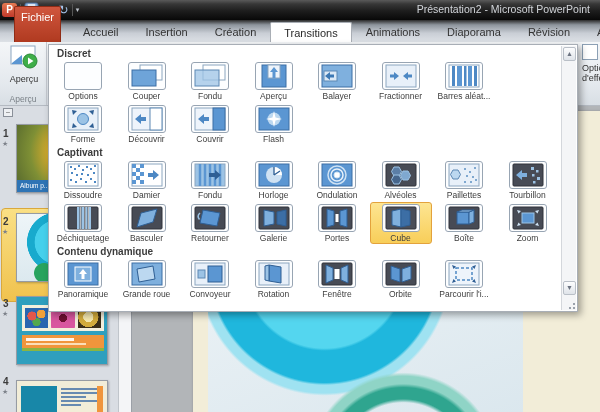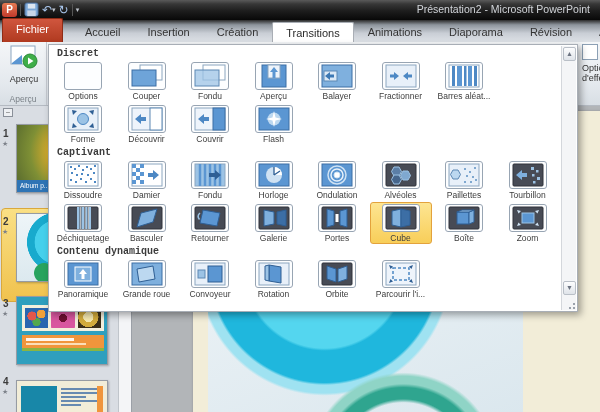--- a/index.html
+++ b/index.html
@@ -15,21 +15,21 @@
   .pptlogo{width:15px;height:14px;border-radius:3px;background:linear-gradient(#e57a52,#c0392b);
     color:#fff;font-size:10px;font-weight:bold;text-align:center;line-height:14px;}
   .uchar{color:#a9c6ec;font-size:12px;line-height:14px;}
   .tinycaret{color:#c0c6cf;font-size:7px;line-height:14px;}
   .title-text{position:absolute;right:10px;top:3px;font-size:10.5px;color:#d2d5da;white-space:nowrap;}
 
   
   .tabbar{position:absolute;left:0;top:20px;width:600px;height:22px;
     background:linear-gradient(180deg,#2a2a2a 0%,#8d949c 22%,#c9ced5 60%,#dde1e6 100%);
     display:flex;align-items:flex-end;}
-  .filetab{height:24px;margin-left:2px;padding:0 13px;color:#fff;font-size:11px;line-height:20px;
+  .filetab{height:36px;margin-left:14px;padding:0 6px;color:#fff;font-size:11px;line-height:20px;
     background:linear-gradient(#d0563e,#b03a20);border:1px solid #8f2c16;border-bottom:none;
     border-radius:2px 2px 0 0;}
   .tab{height:20px;padding:0 13px;font-size:11px;line-height:20px;color:#333;margin-left:1px;white-space:nowrap;}
   .tab.active{background:#fff;border:1px solid #a9aeb5;border-bottom:none;border-radius:2px 2px 0 0;color:#2b2b2b;}
 
   
   .ribbon{position:absolute;left:0;top:42px;width:600px;height:64px;
     background:linear-gradient(#f4f6f8,#e3e8ed 70%,#d8dee4);border-bottom:1px solid #b4bac2;}
   .preview-group{position:absolute;left:0;top:0;width:47px;height:63px;border-right:1px solid #c5cad1;}
   .preview-btn{position:absolute;left:6px;top:3px;width:36px;height:42px;text-align:center;}
@@ -91,21 +91,21 @@
      radial-gradient(circle at 37% 42%,#e4fafd 0 9%,#54d6ef 10% 30%,#1fb7dd 31% 43%,#9fe2f1 44% 47%,rgba(0,0,0,0) 48%),
      linear-gradient(160deg,#f3f7f9,#d9e6ed);}
   .rod{position:absolute;left:52px;top:-20px;width:14px;height:260px;transform:rotate(52deg);
     background:linear-gradient(90deg,rgba(140,170,190,.55),rgba(255,255,255,.85) 45%,rgba(120,150,170,.5));}
   .fragments{position:absolute;left:445px;top:48px;width:60px;}
 
   
   .gallery{position:absolute;left:48px;top:44px;width:530px;height:268px;background:#fff;
     border:1px solid #a8aeb6;box-shadow:3px 3px 7px rgba(0,0,0,.35);}
   .gal-content{position:absolute;left:0;top:0;width:512px;height:266px;padding:2px 0 0 3px;overflow:hidden;}
-  .gal-header{height:13px;font-size:10px;font-weight:bold;color:#3c3c3c;padding:1px 0 0 5px;font-family:Liberation Mono, monospace;}
+  .gal-header{height:13px;font-size:10px;font-weight:bold;color:#3c3c3c;padding:1px 0 0 5px;}
   .gal-row{display:grid;grid-template-columns:repeat(8,63.5px);height:43px;}
   .titem{width:62px;height:42px;display:flex;flex-direction:column;align-items:center;
     padding-top:1px;border:1px solid transparent;border-radius:3px;}
   .titem.selected{background:linear-gradient(#fde592,#f8ce59);border-color:#e3a23c;}
   .ticon{width:38px;height:28px;}
   .tlabel{font-size:8.5px;color:#3c3c3c;margin-top:1px;white-space:nowrap;overflow:hidden;max-width:62px;}
   .gal-scroll{position:absolute;right:1px;top:1px;width:15px;height:264px;background:#f4f5f7;border-left:1px solid #d4d7dc;}
   .scr-btn{position:absolute;left:1px;width:13px;height:14px;background:linear-gradient(#fdfdfe,#dfe3e9);
     border:1px solid #b9bfc7;border-radius:2px;font-size:7px;line-height:12px;text-align:center;color:#6b7280;}
   .scr-up{top:1px;}
@@ -533,20 +533,30 @@
                 <rect x="3" y="2" width="30" height="22" fill="#e8f0f9" stroke="#8ca6c0"></rect>
                 <polygon points="13,4 25,6 25,22 13,20" fill="#5b96d2" stroke="#2f5f94"></polygon>
                 <polygon points="9,5 13,4 13,20 9,19" fill="#9cc3e5" stroke="#2f5f94"></polygon>
               </svg></div>
             <div class="tlabel">Rotation</div>
           </div>
           <div class="titem">
             <div class="ticon"><svg width="38" height="28" viewBox="-1 -1 38 28">
                 <rect x="-.5" y="-.5" width="37" height="27" rx="2.5" fill="url(#no)" style="fill:#fdfeff" stroke="#98a5b3"></rect>
                 <rect x="3" y="2" width="30" height="22" rx="1" fill="#474b55" stroke="#30333b"></rect>
+                <polygon points="7,4 14,7 14,19 7,22" fill="#7fb0de" stroke="#2f5f94"></polygon>
+                <polygon points="29,4 22,7 22,19 29,22" fill="#7fb0de" stroke="#2f5f94"></polygon>
+                <rect x="15.5" y="8" width="5" height="10" fill="#fff"></rect>
+              </svg></div>
+            <div class="tlabel">Fenêtre</div>
+          </div>
+          <div class="titem">
+            <div class="ticon"><svg width="38" height="28" viewBox="-1 -1 38 28">
+                <rect x="-.5" y="-.5" width="37" height="27" rx="2.5" fill="url(#no)" style="fill:#fdfeff" stroke="#98a5b3"></rect>
+                <rect x="3" y="2" width="30" height="22" rx="1" fill="#474b55" stroke="#30333b"></rect>
                 <polygon points="8,5 17,8 17,21 8,18" fill="#5b96d2" stroke="#2f5f94"></polygon>
                 <polygon points="28,5 19,8 19,21 28,18" fill="#7fb0de" stroke="#2f5f94"></polygon>
               </svg></div>
             <div class="tlabel">Orbite</div>
           </div>
           <div class="titem">
             <div class="ticon"><svg width="38" height="28" viewBox="-1 -1 38 28">
                 <rect x="-.5" y="-.5" width="37" height="27" rx="2.5" fill="url(#no)" style="fill:#fdfeff" stroke="#98a5b3"></rect>
                 <rect x="3" y="2" width="30" height="22" fill="#eef4fb" stroke="#8ca6c0"></rect>
                 <rect x="10" y="7" width="16" height="12" fill="none" stroke="#4d88c4" stroke-width="1.5" stroke-dasharray="3 2"></rect>

